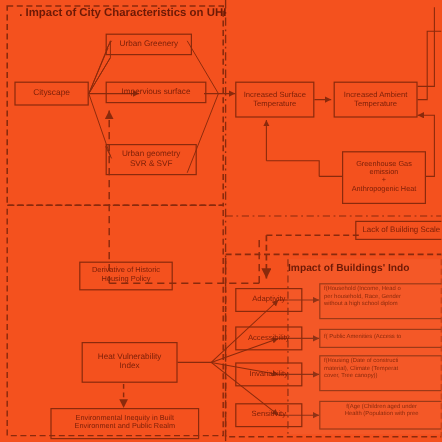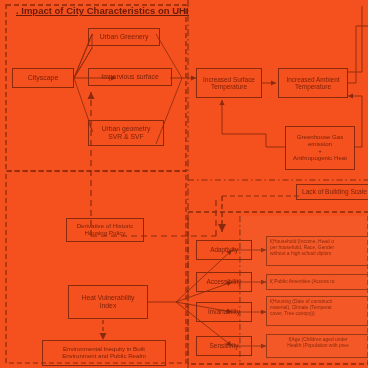--- a/index.html
+++ b/index.html
@@ -34,21 +34,20 @@
     line-height: 1.12;
     color: #7a1f08;
     padding: 1px 2px;
   }
   .node span { display: block; width: 100%; }
   .grp-title {
     position: absolute;
     font-weight: bold;
     color: #6d1a06;
     white-space: nowrap;
-    text-decoration: underline;
   }
   .desc {
     position: absolute;
     box-sizing: border-box;
     border: 1px solid #9c3a18;
     color: #8a2a0c;
     line-height: 1.22;
     padding: 2px 3px;
     overflow: hidden;
     background: transparent;
@@ -131,20 +130,21 @@
 
     <path d="M240 216 L240 362" stroke="#8a2a0c" stroke-width="1" fill="none" stroke-dasharray="6,3,1.5,3"></path>
 
     <path d="M188 180 L368 180" stroke="#8a2a0c" stroke-width="1" fill="none" stroke-dasharray="6,3,1.5,3"></path>
   </svg>
 
   <div class="panel-right" style="left:240px;top:216px;width:128px;height:146px;"></div>
 
   <div class="grp-title" style="left:16px;top:5px;font-size:9.5px;">. Impact of City Characteristics on UHI</div>
 
+  <div class="grp-title" style="left:240px;top:218px;font-size:8.5px;">Impact of Buildings' Indo</div>
 
   <div class="node" style="left:12px;top:68px;width:62px;height:20px;font-size:7px;">
     <span>Cityscape</span>
   </div>
 
   <div class="node" style="left:88px;top:28px;width:72px;height:18px;font-size:6.8px;">
     <span>Urban Greenery</span>
   </div>
 
   <div class="node" style="left:88px;top:68px;width:84px;height:18px;font-size:6.8px;">

